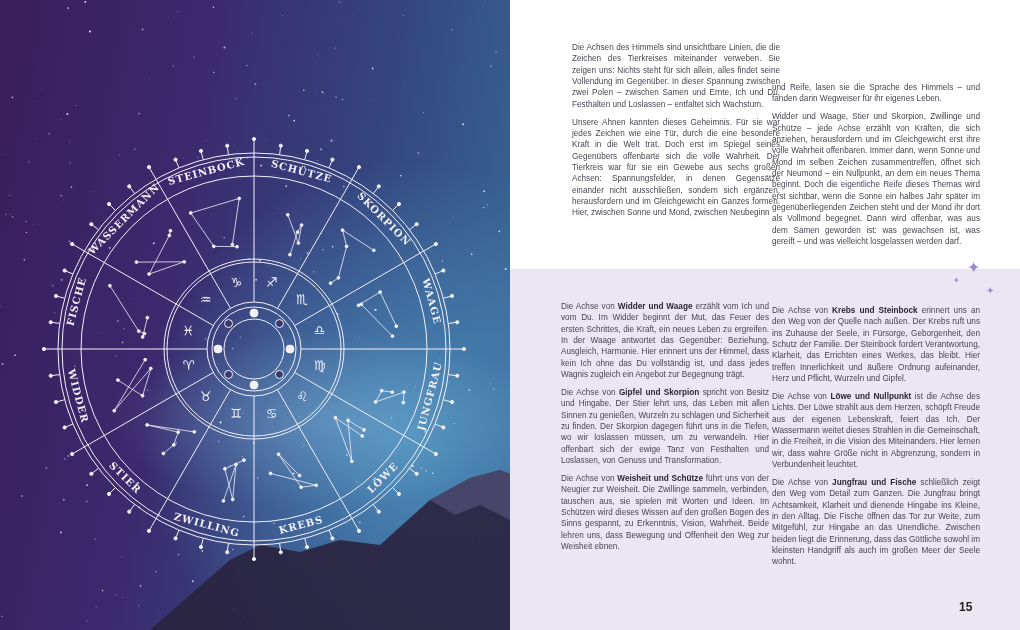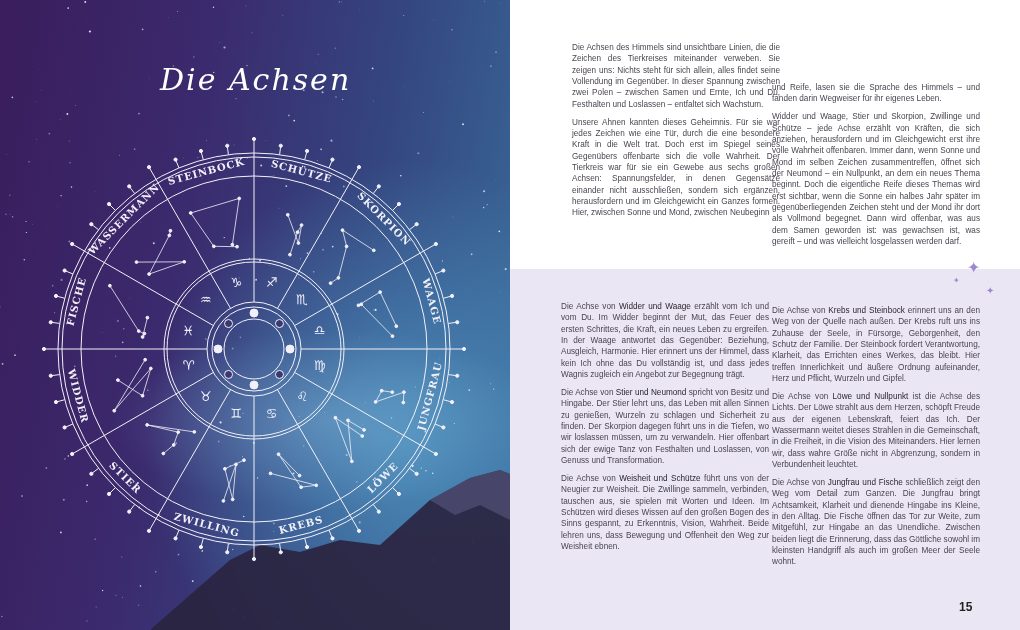--- a/index.html
+++ b/index.html
@@ -7,21 +7,21 @@
   .left-page { position:absolute; left:0; top:0; width:510px; height:630px; overflow:hidden;
     background: radial-gradient(ellipse at 80% 70%, #4a8ab8 0%, rgba(74,138,184,0) 45%),
                 linear-gradient(100deg, #3a1d5c 0%, #3b2a6e 35%, #34457f 65%, #3a6e9c 100%); }
   .left-page svg { position:absolute; left:0; top:0; }
   .title-script { position:absolute; left:160px; top:62px; font-family:"DejaVu Serif", serif; font-style:italic; font-size:30px; color:#fff; letter-spacing:2px; font-weight:300; }
   .title-serif { position:absolute; left:172px; top:92px; font-family:"DejaVu Serif", serif; font-weight:bold; font-size:22px; color:#fff; letter-spacing:1px; }
   .right-page { position:absolute; left:510px; top:0; width:510px; height:630px; background:#fff; }
   .lavender { position:absolute; left:0; top:269px; width:510px; height:361px; background:#ebe6f3; }
   .col { position:absolute; width:208px; font-size:8.2px; line-height:11.35px; color:#4a4450; text-align:justify; hyphens:auto; }
   .col p { margin:0 0 6.5px 0; }
-  .col b { color:#2a2530; font-weight:normal; }
+  .col b { color:#2a2530; font-weight:bold; }
   .page-num { position:absolute; left:449px; top:600px; font-size:12px; font-weight:bold; color:#222; }
   .sparkle { position:absolute; color:#9a88d0; }
 </style>
 </head>
 <body>
 
 <div class="left-page">
   <svg width="510" height="630" id="wheel-svg">
     <defs>
       <radialGradient id="glow" cx="0.5" cy="0.5" r="0.5">
@@ -510,41 +510,40 @@
         <text x="206.63611474623872" y="172.2355737891005" fill="#f2f0f8" stroke="none" font-size="10" font-family="DejaVu Serif, serif" font-weight="bold" letter-spacing="1" text-anchor="middle" dominant-baseline="middle" transform="rotate(345 206.63611474623872 172.2355737891005)">STEINBOCK</text>
         <text x="236.4003049330286" y="283.31704381234334" fill="#f2f0f8" stroke="none" font-size="13" font-family="DejaVu Sans, sans-serif" text-anchor="middle" dominant-baseline="middle">♑</text>
         <polyline points="232.4,244.7 239.2,198.4 190.7,213.0 213.8,246.3 237.1,246.7" stroke-width="0.8"></polyline>
         <circle cx="232.3744976387038" cy="244.69795786956394" r="1.4" fill="#f2f0f8"></circle>
         <circle cx="239.2078537871571" cy="198.44793257136854" r="1.4" fill="#f2f0f8"></circle>
         <circle cx="190.67775753355573" cy="212.97019643837552" r="1.4" fill="#f2f0f8"></circle>
         <circle cx="213.83095286296842" cy="246.34443844795538" r="1.4" fill="#f2f0f8"></circle>
         <circle cx="237.05647004869547" cy="246.69841338318645" r="1.4" fill="#f2f0f8"></circle>
       </g>
   </svg>
-  <div class="title-script">Die Achsen</div>
 </div>
 
 <div class="right-page">
   <div class="lavender"></div>
   <span class="sparkle" style="left:457px;top:258px;font-size:16px;">✦</span>
   <span class="sparkle" style="left:443px;top:276px;font-size:8px;">✦</span>
   <span class="sparkle" style="left:476px;top:285px;font-size:10px;">✦</span>
 
   <div class="col" style="left:62px;top:42px;">
     <p>Die Achsen des Himmels sind unsichtbare Linien, die die Zeichen des Tierkreises miteinander verweben. Sie zeigen uns: Nichts steht für sich allein, alles findet seine Vollendung im Gegenüber. In dieser Spannung zwischen zwei Polen – zwischen Samen und Ernte, Ich und Du, Festhalten und Loslassen – entfaltet sich Wachstum.</p>
     <p>Unsere Ahnen kannten dieses Geheimnis. Für sie war jedes Zeichen wie eine Tür, durch die eine besondere Kraft in die Welt trat. Doch erst im Spiegel seines Gegenübers offenbarte sich die volle Wahrheit. Der Tierkreis war für sie ein Gewebe aus sechs großen Achsen: Spannungsfelder, in denen Gegensätze einander nicht ausschließen, sondern sich ergänzen, herausfordern und im Gleichgewicht ein Ganzes formen. Hier, zwischen Sonne und Mond, zwischen Neubeginn</p>
   </div>
   <div class="col" style="left:262px;top:42px;margin-top:40px;">
     <p>und Reife, lasen sie die Sprache des Himmels – und fanden darin Wegweiser für ihr eigenes Leben.</p>
     <p>Widder und Waage, Stier und Skorpion, Zwillinge und Schütze – jede Achse erzählt von Kräften, die sich anziehen, herausfordern und im Gleichgewicht erst ihre volle Wahrheit offenbaren. Immer dann, wenn Sonne und Mond im selben Zeichen zusammentreffen, öffnet sich der Neumond – ein Nullpunkt, an dem ein neues Thema beginnt. Doch die eigentliche Reife dieses Themas wird erst sichtbar, wenn die Sonne ein halbes Jahr später im gegenüberliegenden Zeichen steht und der Mond ihr dort als Vollmond begegnet. Dann wird offenbar, was aus dem Samen geworden ist: was gewachsen ist, was gereift – und was vielleicht losgelassen werden darf.</p>
   </div>
 
   <div class="col" style="left:51px;top:301px;">
     <p><span>Die Achse von </span><b>Widder und Waage</b><span> erzählt vom Ich und vom Du. Im Widder beginnt der Mut, das Feuer des ersten Schrittes, die Kraft, ein neues Leben zu ergreifen. In der Waage antwortet das Gegenüber: Beziehung, Ausgleich, Harmonie. Hier erinnert uns der Himmel, dass kein Ich ohne das Du vollständig ist, und dass jedes Wagnis zugleich ein Angebot zur Begegnung trägt.</span></p>
-    <p><span>Die Achse von </span><b>Stier und Neumond</b><span> spricht von Besitz und Hingabe. Der Stier lehrt uns, das Leben mit allen Sinnen zu genießen, Wurzeln zu schlagen und Sicherheit zu finden. Der Skorpion dagegen führt uns in die Tiefen, wo wir loslassen müssen, um zu verwandeln. Hier offenbart sich der ewige Tanz von Festhalten und Loslassen, von Genuss und Transformation.</span></p>
+    <p><span>Die Achse von </span><b>Gipfel und Skorpion</b><span> spricht von Besitz und Hingabe. Der Stier lehrt uns, das Leben mit allen Sinnen zu genießen, Wurzeln zu schlagen und Sicherheit zu finden. Der Skorpion dagegen führt uns in die Tiefen, wo wir loslassen müssen, um zu verwandeln. Hier offenbart sich der ewige Tanz von Festhalten und Loslassen, von Genuss und Transformation.</span></p>
     <p><span>Die Achse von </span><b>Weisheit und Schütze</b><span> führt uns von der Neugier zur Weisheit. Die Zwillinge sammeln, verbinden, tauschen aus, sie spielen mit Worten und Ideen. Im Schützen wird dieses Wissen auf den großen Bogen des Sinns gespannt, zu Erkenntnis, Vision, Wahrheit. Beide lehren uns, dass Bewegung und Offenheit den Weg zur Weisheit ebnen.</span></p>
   </div>
   <div class="col" style="left:262px;top:305px;">
     <p><span>Die Achse von </span><b>Krebs und Steinbock</b><span> erinnert uns an den Weg von der Quelle nach außen. Der Krebs ruft uns ins Zuhause der Seele, in Fürsorge, Geborgenheit, den Schutz der Familie. Der Steinbock fordert Verantwortung, Klarheit, das Errichten eines Werkes, das bleibt. Hier treffen Innerlichkeit und äußere Ordnung aufeinander, Herz und Pflicht, Wurzeln und Gipfel.</span></p>
     <p><span>Die Achse von </span><b>Löwe und Nullpunkt</b><span> ist die Achse des Lichts. Der Löwe strahlt aus dem Herzen, schöpft Freude aus der eigenen Lebenskraft, feiert das Ich. Der Wassermann weitet dieses Strahlen in die Gemeinschaft, in die Freiheit, in die Vision des Miteinanders. Hier lernen wir, dass wahre Größe nicht in Abgrenzung, sondern in Verbundenheit leuchtet.</span></p>
     <p><span>Die Achse von </span><b>Jungfrau und Fische</b><span> schließlich zeigt den Weg vom Detail zum Ganzen. Die Jungfrau bringt Achtsamkeit, Klarheit und dienende Hingabe ins Kleine, in den Alltag. Die Fische öffnen das Tor zur Weite, zum Mitgefühl, zur Hingabe an das Unendliche. Zwischen beiden liegt die Erinnerung, dass das Göttliche sowohl im kleinsten Handgriff als auch im großen Meer der Seele wohnt.</span></p>
   </div>
 
   <div class="page-num">15</div>
 </div>

